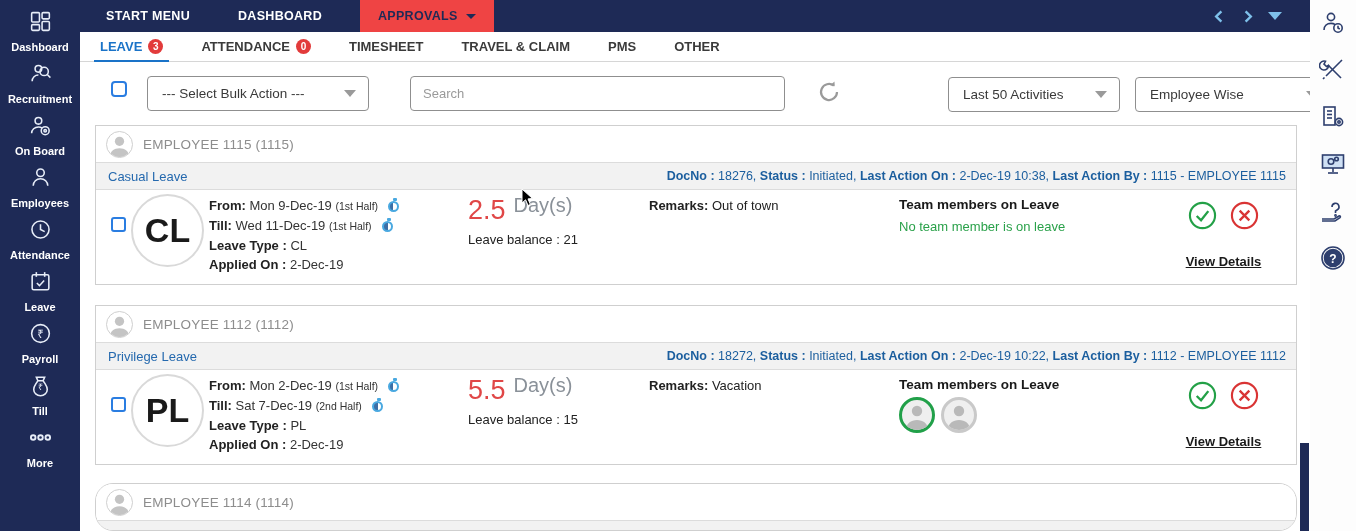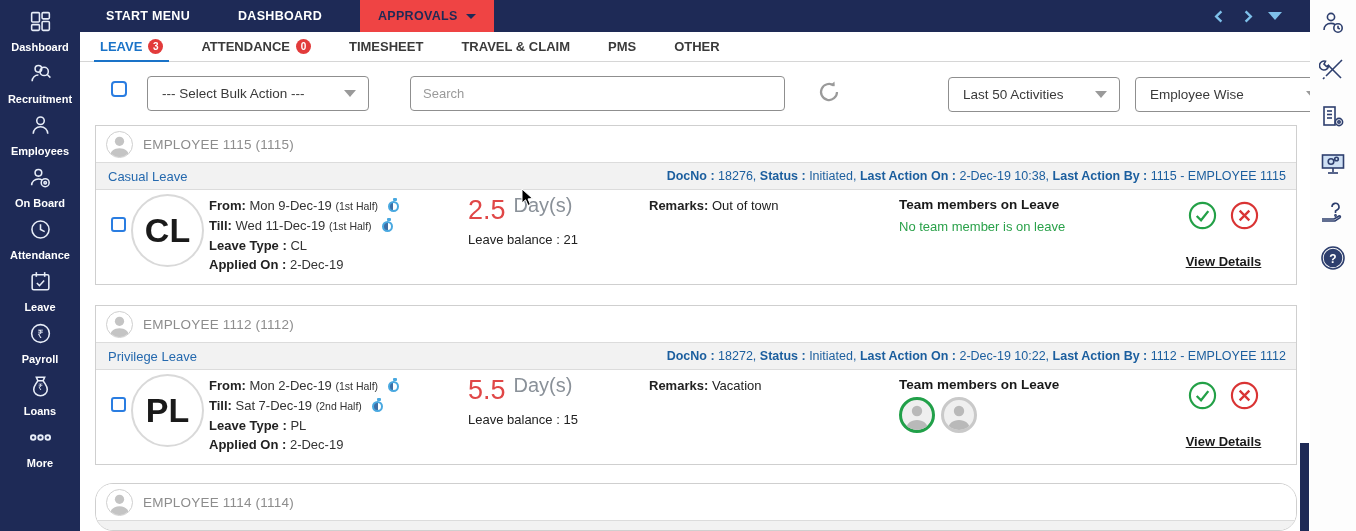--- a/index.html
+++ b/index.html
@@ -145,36 +145,36 @@
     <span><svg viewBox="0 0 24 24">
           <circle cx="10" cy="7.5" r="3.2"></circle>
           <path d="M4,19.5 c0-3.6 2.7-6 6-6"></path>
           <circle cx="15.5" cy="10" r="4"></circle>
           <line x1="18.5" y1="13" x2="21.5" y2="16"></line>
         </svg></span>
     <span class="lab">Recruitment</span>
   </div>
   <div class="side-item">
     <span><svg viewBox="0 0 24 24">
-          <circle cx="12" cy="7.5" r="3.6"></circle>
-          <path d="M5,20 c0-4 3.1-6.8 7-6.8 s7 2.8 7 6.8"></path>
-        </svg></span>
-    <span class="lab">Employees</span>
-  </div>
-  <div class="side-item">
-    <span><svg viewBox="0 0 24 24">
           <circle cx="10" cy="7.5" r="3.2"></circle>
           <path d="M3.5,19.5 c0-3.6 2.9-6 6.5-6 c1.4 0 2.7 .4 3.8 1"></path>
           <circle cx="16.5" cy="17" r="3.8"></circle>
           <circle cx="16.5" cy="17" r="1.2"></circle>
         </svg></span>
     <span class="lab">On Board</span>
   </div>
   <div class="side-item">
     <span><svg viewBox="0 0 24 24">
+          <circle cx="12" cy="7.5" r="3.6"></circle>
+          <path d="M5,20 c0-4 3.1-6.8 7-6.8 s7 2.8 7 6.8"></path>
+        </svg></span>
+    <span class="lab">Employees</span>
+  </div>
+  <div class="side-item">
+    <span><svg viewBox="0 0 24 24">
           <circle cx="12" cy="12" r="8.2"></circle>
           <polyline points="12,7 12,12 16,14"></polyline>
         </svg></span>
     <span class="lab">Attendance</span>
   </div>
   <div class="side-item">
     <span><svg viewBox="0 0 24 24">
           <rect x="4" y="5.5" width="16" height="14.5" rx="1.5"></rect>
           <line x1="8" y1="3" x2="8" y2="7.5"></line>
           <line x1="16" y1="3" x2="16" y2="7.5"></line>
@@ -188,21 +188,21 @@
           <text x="12" y="16" text-anchor="middle" font-size="11" fill="#e7edf8" stroke="none" font-family="Liberation Sans">₹</text>
         </svg></span>
     <span class="lab">Payroll</span>
   </div>
   <div class="side-item">
     <span><svg viewBox="0 0 24 24">
           <path d="M9.5,7.5 L8,4 h8 l-1.5,3.5"></path>
           <path d="M9.5,7.5 h5 l2,3 c1.3,2 2,3.7 2,5.3 a6.5,6 0 0 1 -13,0 c0-1.6 .7-3.3 2-5.3 z"></path>
           <text x="12" y="16.5" text-anchor="middle" font-size="8.5" fill="#e7edf8" stroke="none" font-family="Liberation Sans">₹</text>
         </svg></span>
-    <span class="lab">Loans</span>
+    <span class="lab">Till</span>
   </div>
   <div class="side-item">
     <span><svg viewBox="0 0 24 24" style="stroke-width:1.8">
           <circle cx="5" cy="12" r="2.2"></circle>
           <circle cx="12" cy="12" r="2.2"></circle>
           <circle cx="19" cy="12" r="2.2"></circle>
         </svg></span>
     <span class="lab">More</span>
   </div>
 </nav>

